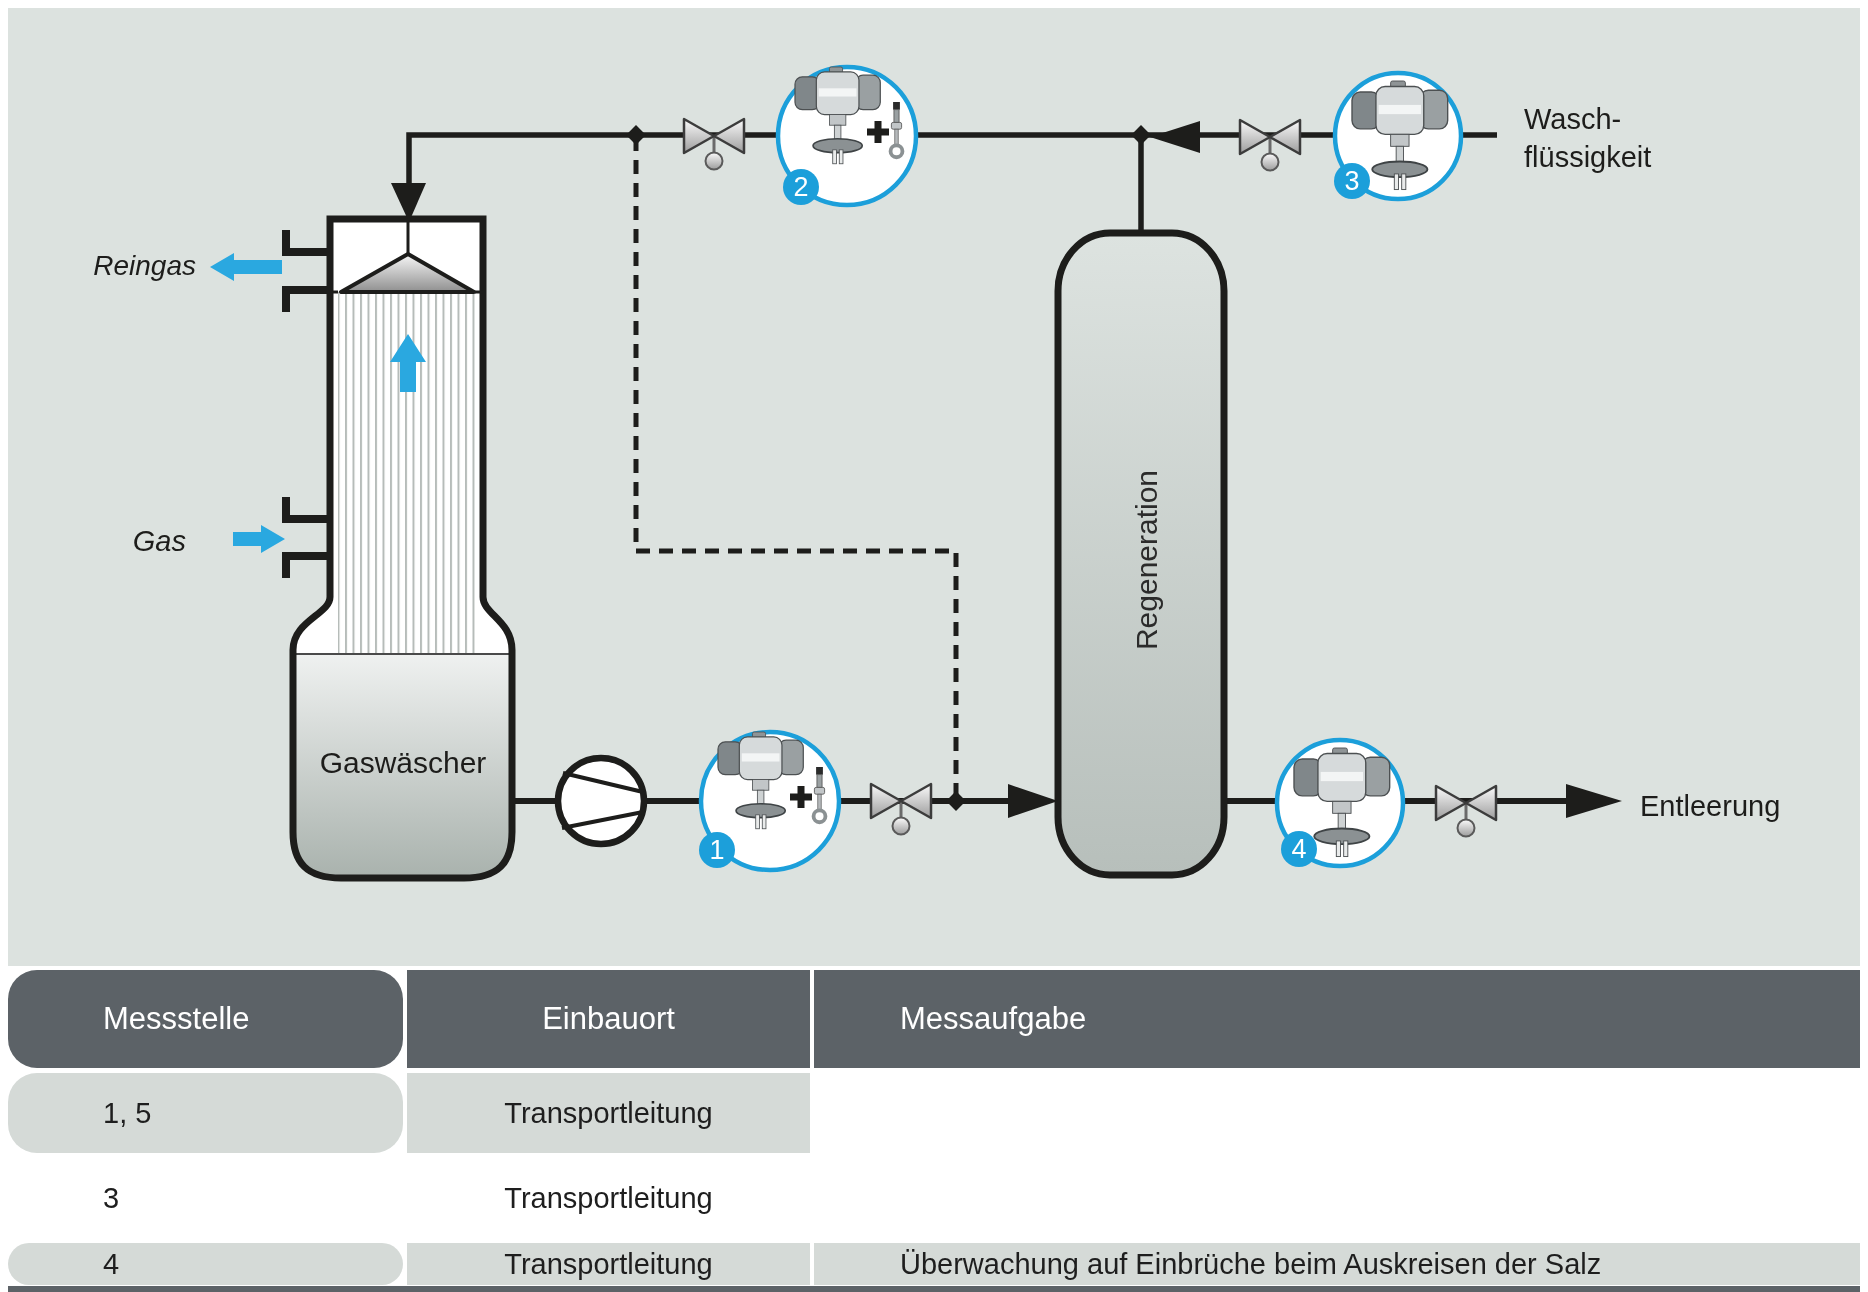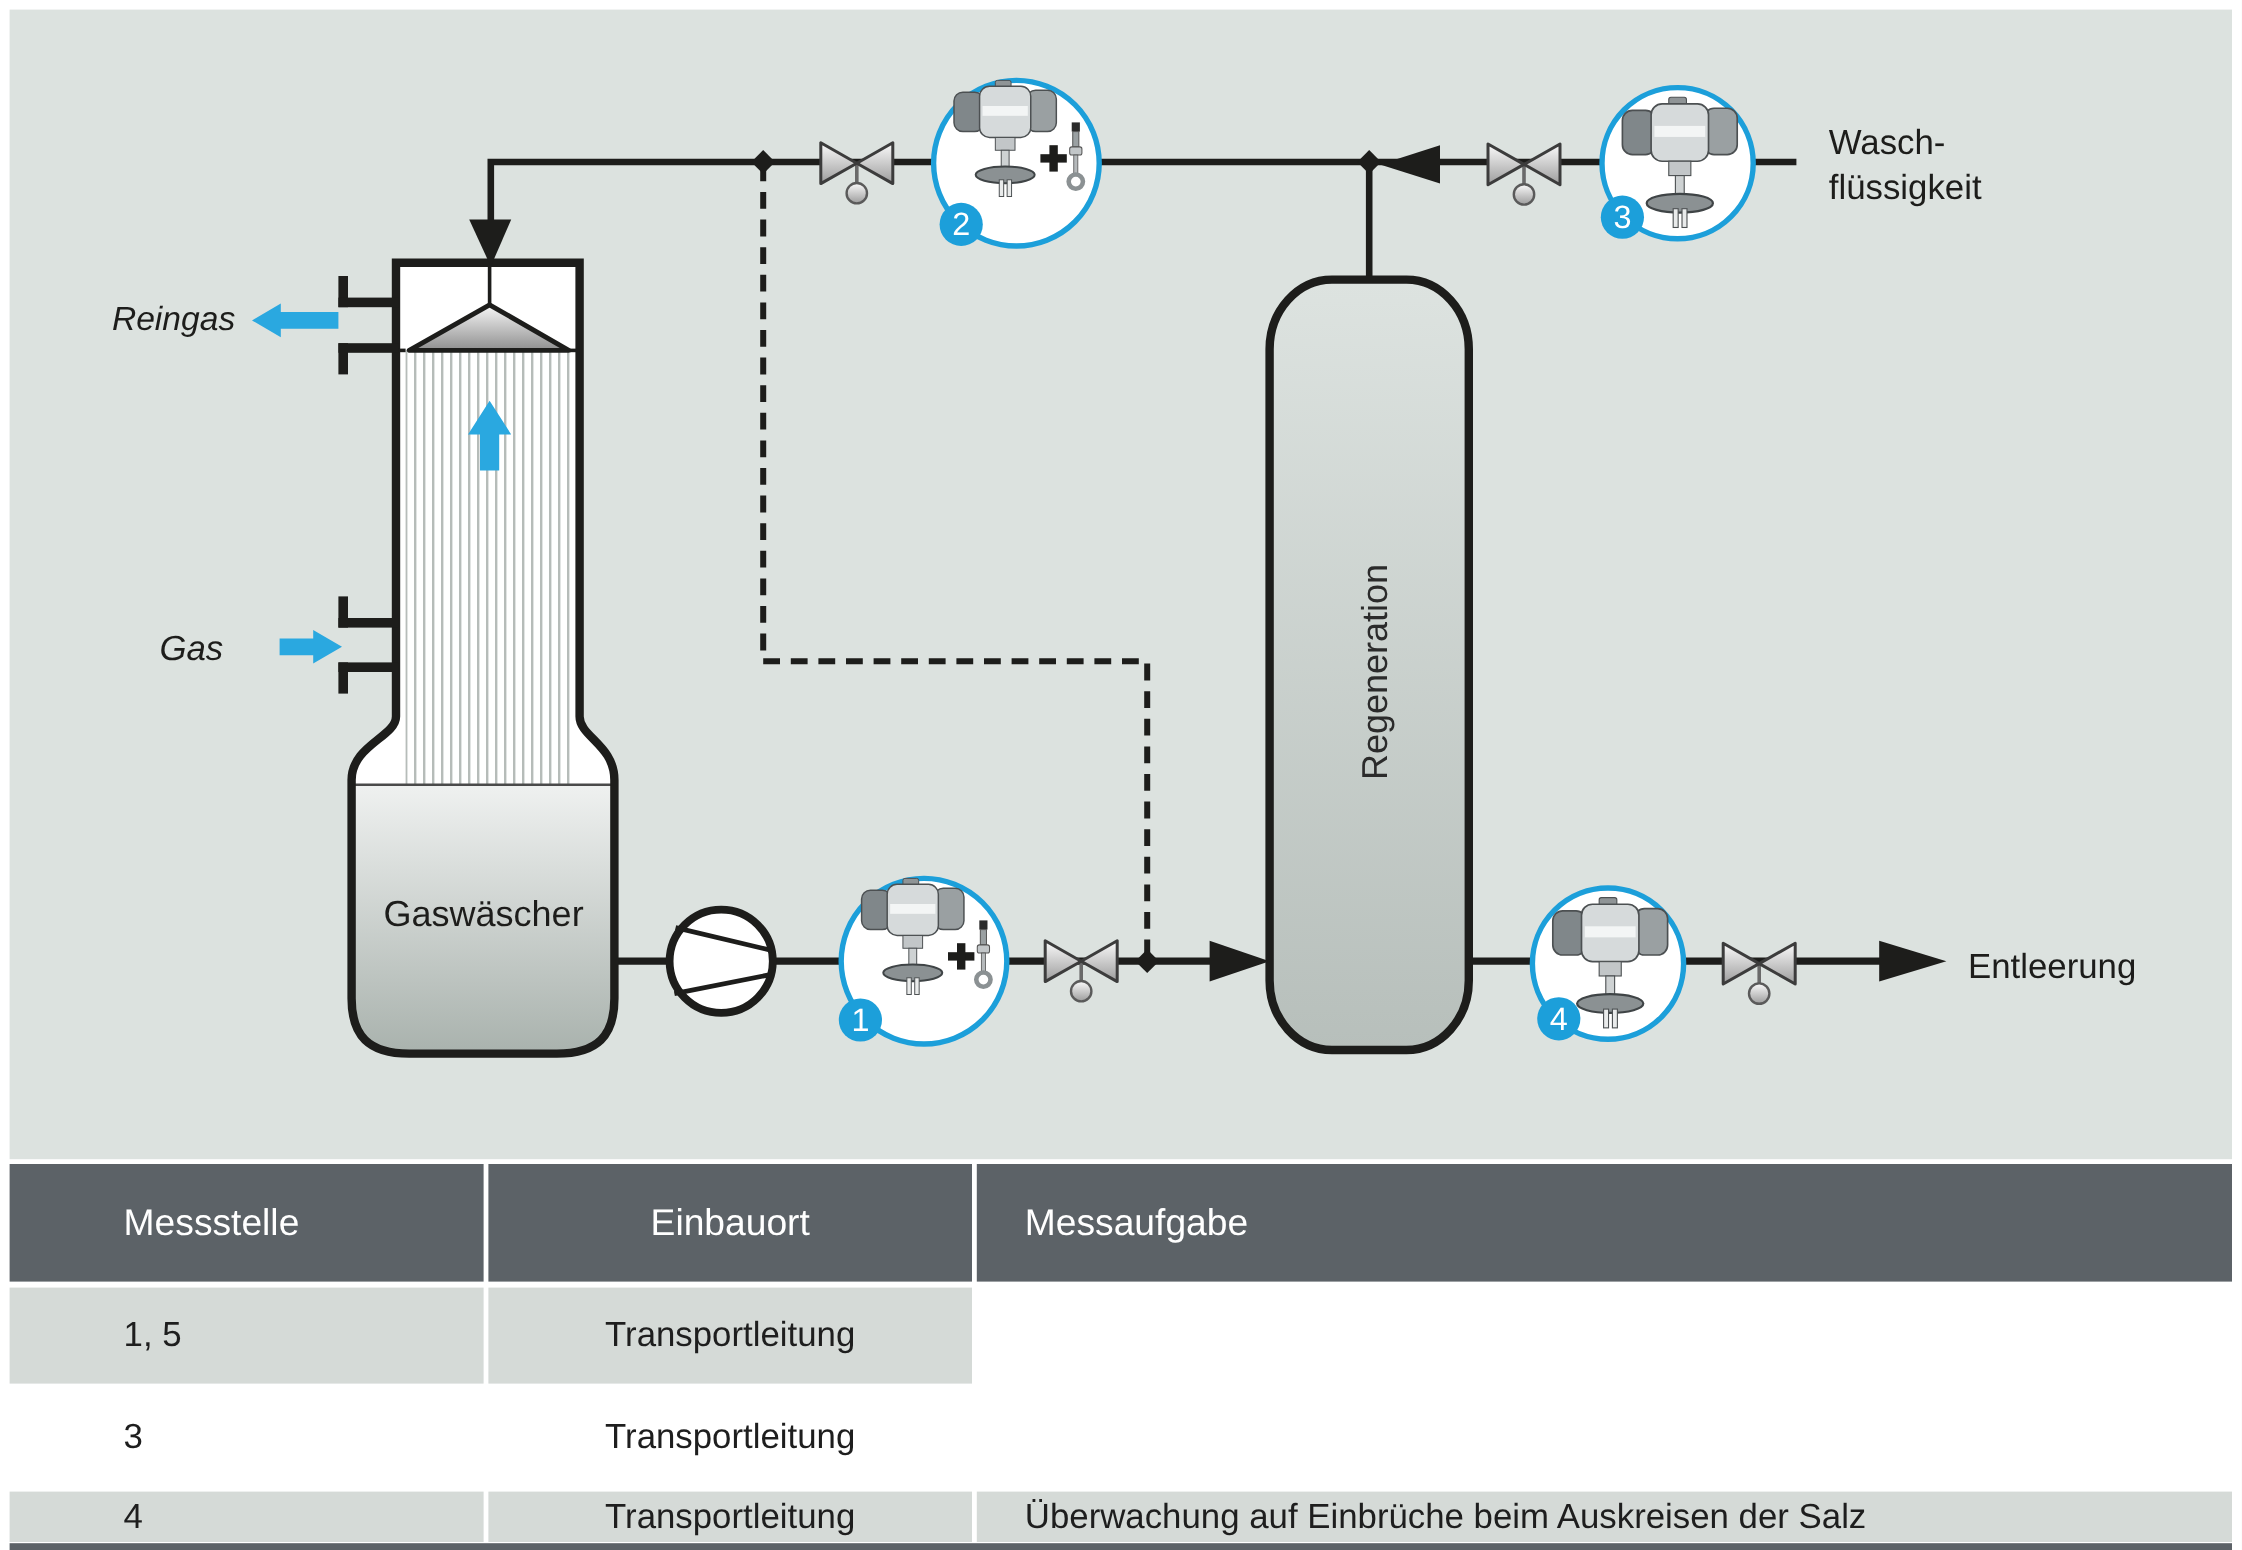--- a/index.html
+++ b/index.html
@@ -14,23 +14,23 @@
     display:flex;align-items:center;justify-content:center;
     transform:rotate(-90deg);font-size:30px;color:#2b2b2b;}
   .badge{position:absolute;width:36px;height:36px;border-radius:50%;
     background:#1c9fda;color:#ffffff;font-size:27px;
     display:flex;align-items:center;justify-content:center;}
   
   .proc-table{position:absolute;left:8px;top:970px;width:1852px;}
   .t-row{display:grid;grid-template-columns:395px 403px 1fr;gap:4px;margin-bottom:5px;}
   .t-cell{display:flex;align-items:center;font-size:29px;color:#1e1e1e;line-height:36px;}
   .t-head .t-cell{background:#5c6267;color:#ffffff;font-size:31px;height:98px;}
-  .c1{padding-left:95px;}
+  .c1{padding-left:95px;border-radius:29px;}
   .c2{justify-content:center;text-align:center;}
-  .c3{padding-left:40px;white-space:pre-line;}
+  .c3{padding-left:86px;white-space:pre-line;}
   .r1 .t-cell{background:#d5dad7;height:80px;}
   .r2 .t-cell{background:#ffffff;height:80px;}
   .r3 .t-cell{background:#d5dad7;height:42px;margin-bottom:0;}
   .bottom-strip{position:absolute;left:8px;top:1286px;width:1852px;height:6px;background:#5c6267;}
 </style>
 </head>
 <body>
 
 <div class="canvas">
 

